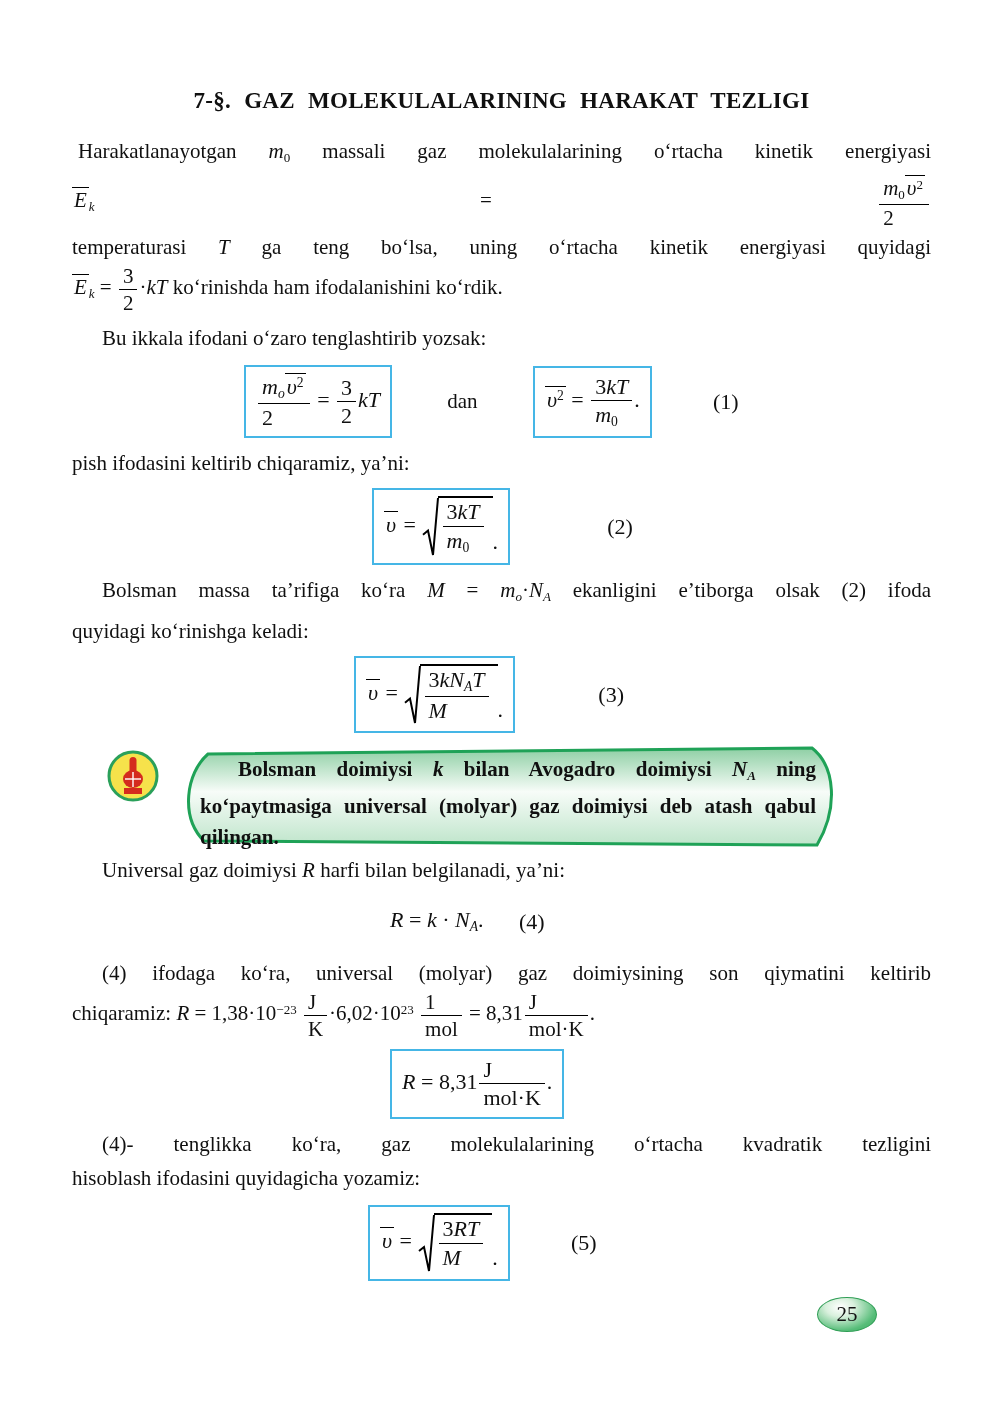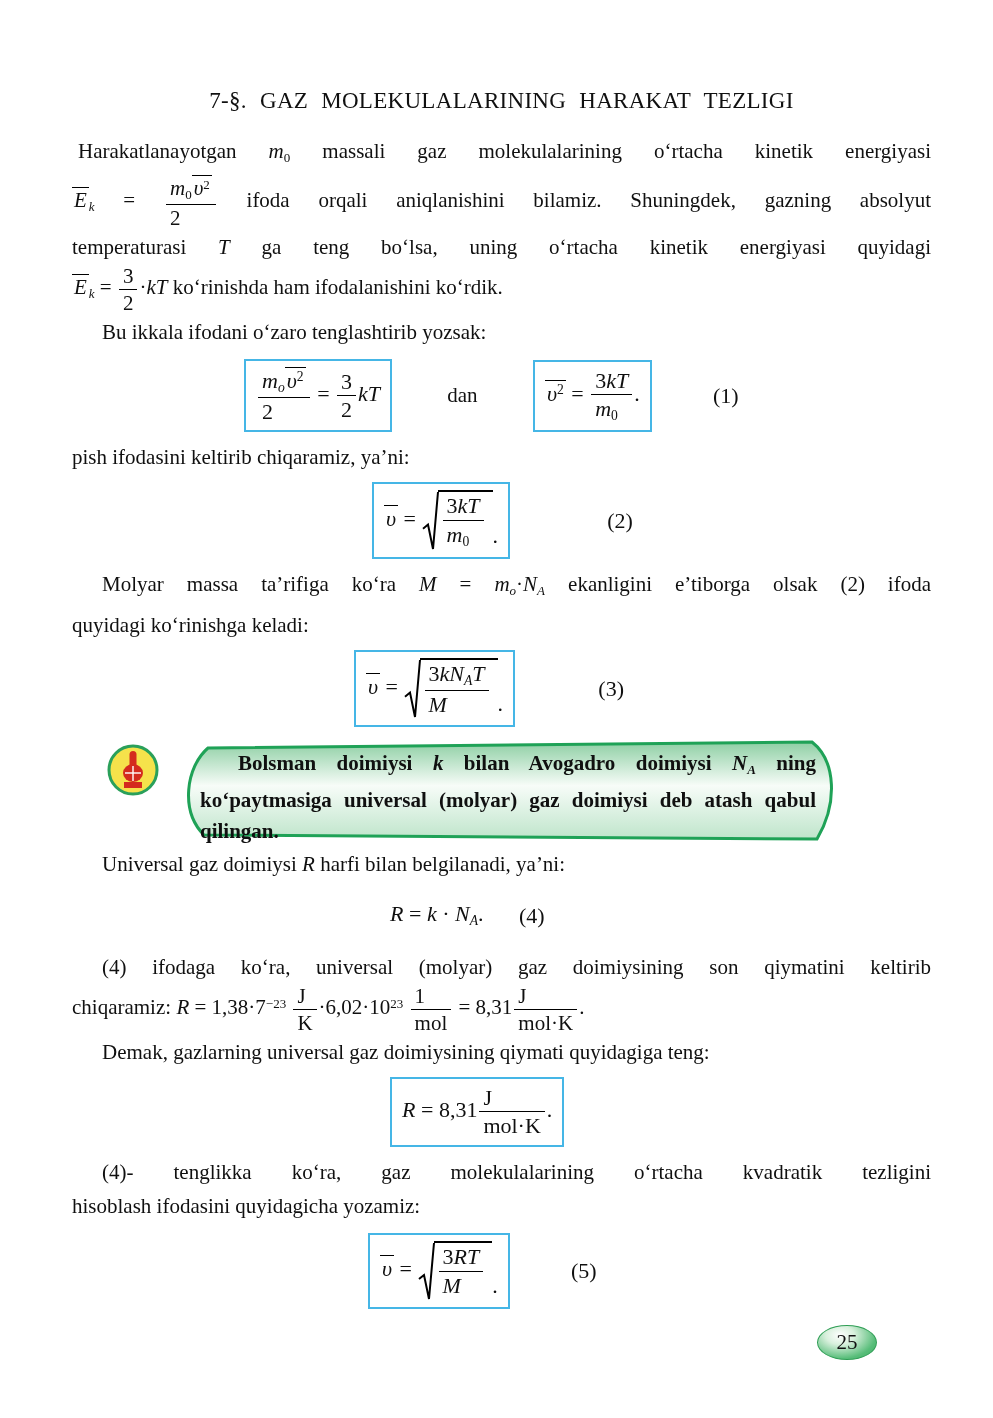--- a/index.html
+++ b/index.html
@@ -2,29 +2,29 @@
 <html><head>
 <meta charset="utf-8">
 <style>
   html,body { margin:0; padding:0; background:#ffffff; }
   .page {
     position:relative; width:993px; height:1418px; background:#fff;
     font-family:"Liberation Serif", serif; font-size:21px; color:#101010;
     overflow:hidden; box-sizing:border-box; padding:88px 62px 0 72px;
   }
   .title {
-    font-size:23px; font-weight:normal; text-align:center;
+    font-size:23px; font-weight:bold; text-align:center;
     margin:0 0 20px 0; word-spacing:7px; letter-spacing:0.3px;
   }
   .line { line-height:34px; }
   .just { text-align:justify; text-align-last:justify; }
   .ind30 { text-indent:30px; }
   .ind6  { text-indent:6px; }
   .para  { margin:0; }
-  .gap6  { margin-top:0; }
+  .gap6  { margin-top:6px; }
   i { font-style:italic; }
   sub { font-size:0.62em; vertical-align:-0.3em; }
   sup { font-size:0.62em; vertical-align:0.5em; }
   .math { white-space:nowrap; }
   .frac { display:inline-block; vertical-align:middle; text-align:left; padding:0 2px; }
   .fnum { display:block; border-bottom:1.6px solid #000; padding:0 4px 1px; line-height:1.15; }
   .fden { display:block; padding:1px 4px 0; line-height:1.15; }
   .obar { display:inline-block; border-top:1.6px solid #000; padding:1px 2px 0; line-height:1.05; }
   .fbox {
     display:inline-block; border:2px solid #45b6e6; background:#fff;
@@ -84,21 +84,20 @@
       <span>Harakatlanayotgan </span>
       <span class="math"><i>m</i><sub>0</sub></span>
       <span> massali gaz molekulalarining o‘rtacha kinetik energiyasi</span>
     </div>
     <div class="line just">
       <span class="math">
         <span class="obar"><i>E</i></span><sub><i>k</i></sub>
         <span>=</span>
         <span class="frac"><span class="fnum"><i>m</i><sub>0</sub><span class="obar"><i>υ</i><sup>2</sup></span></span><span class="fden">2</span></span>
       </span>
-      <span> ifoda orqali aniqlanishini bilamiz. Shuningdek, gazning absolyut</span>
     </div>
     <div class="line just">
       <span>temperaturasi </span>
       <i>T</i>
       <span> ga teng bo‘lsa, uning o‘rtacha kinetik energiyasi quyidagi</span>
     </div>
     <div class="line">
       <span class="math">
         <span class="obar"><i>E</i></span><sub><i>k</i></sub>
         <span>=</span>
@@ -144,21 +143,21 @@
             </span>
           </span>
           <span class="lowdot">.</span>
         </span>
     </span>
     <span class="eqlabel">(2)</span>
   </div>
 
   <div class="para gap6">
     <div class="line just ind30">
-      <span>Molyar massa ta’rifiga ko‘ra </span>
+      <span>Bolsman massa ta’rifiga ko‘ra </span>
       <span class="math"><i>M</i> <span>=</span> <i>m</i><sub><i>o</i></sub><span>·</span><i>N</i><sub><i>A</i></sub></span>
       <span> ekanligini e’tiborga olsak (2) ifoda</span>
     </div>
     <div class="line">quyidagi ko‘rinishga keladi:</div>
   </div>
 
   <div class="eqrow eq3row">
     <span class="fbox">
       <span class="obar"><i>υ</i></span>
       <span>=</span>
@@ -223,30 +222,29 @@
     <span class="eqlabel">(4)</span>
   </div>
 
   <div class="para">
     <div class="line just ind30">(4) ifodaga ko‘ra, universal (molyar) gaz doimiysining son qiymatini keltirib</div>
     <div class="line">
       <span>chiqaramiz: </span>
       <span class="math">
         <i>R</i>
         <span>=</span>
-        <span>1,38·7</span><sup>−23</sup>
+        <span>1,38·10</span><sup>−23</sup>
         <span class="frac"><span class="fnum">J</span><span class="fden">K</span></span><span>·</span><span>6,02·10</span><sup>23</sup>
         <span class="frac"><span class="fnum">1</span><span class="fden">mol</span></span>
         <span>=</span>
         <span>8,31</span><span class="frac"><span class="fnum">J</span><span class="fden">mol·K</span></span><span>.</span>
       </span>
     </div>
   </div>
 
-  <div class="para line ind30">Demak, gazlarning universal gaz doimiysining qiymati quyidagiga teng:</div>
 
   <div class="eqrow eqRrow">
     <span class="fbox">
       <i>R</i>
       <span>=</span>
       <span>8,31</span><span class="frac"><span class="fnum">J</span><span class="fden">mol·K</span></span><span>.</span>
     </span>
   </div>
 
   <div class="para gap6">

